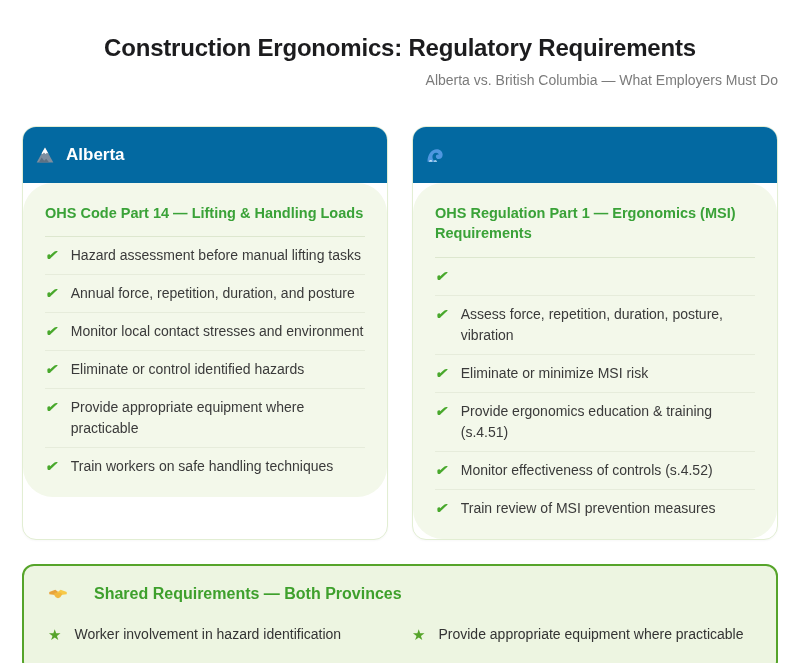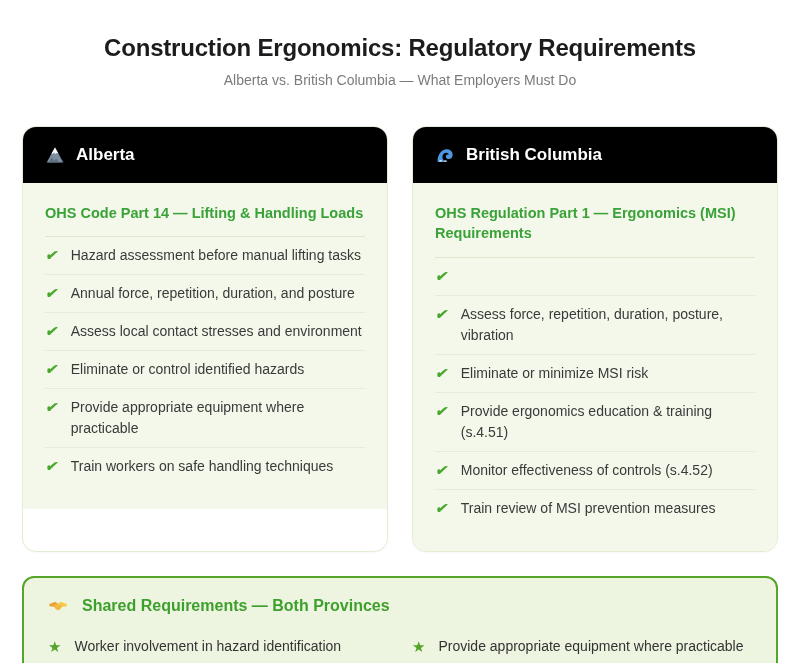--- a/index.html
+++ b/index.html
@@ -20,62 +20,63 @@
   h1.page-title {
     margin: 0;
     text-align: center;
     font-size: 24px;
     font-weight: bold;
     color: #1c1c1e;
     letter-spacing: -0.2px;
   }
   p.page-subtitle {
     margin: 10px 0 0;
-    text-align: center;
+    text-align: right;
     font-size: 14px;
     color: #7b7b7b;
   }
   .cards {
     display: flex;
     gap: 24px;
     margin-top: 38px;
     align-items: stretch;
   }
   .card {
     flex: 1 1 0;
     background: #ffffff;
     border: 1px solid #e2eed3;
     border-radius: 14px;
     overflow: hidden;
     display: flex;
     flex-direction: column;
     box-shadow: 0 1px 2px rgba(0,0,0,0.03);
   }
   .card-header {
-    background: #000000;
+    background: #0369a1;
     color: #ffffff;
     min-height: 56px;
     box-sizing: border-box;
-    padding: 0 22px;
+    padding: 0 12px;
     display: flex;
     align-items: center;
     gap: 11px;
     font-size: 17px;
     font-weight: bold;
   }
   .hicon {
     display: inline-flex;
     width: 20px;
     height: 20px;
     flex: 0 0 auto;
   }
   .hicon svg { width: 100%; height: 100%; }
   .card-body {
     background: #f3f8ea;
-    padding: 20px 22px 24px;
+    padding: 20px 22px 12px;
+    border-radius: 30px;
   }
   h2.section-heading {
     margin: 0;
     font-size: 14.5px;
     line-height: 1.4;
     font-weight: bold;
     color: #3aa238;
     padding-bottom: 13px;
     border-bottom: 1px solid #dde7cf;
   }
@@ -107,21 +108,21 @@
     margin-top: 24px;
     box-sizing: border-box;
     background: #edf5e1;
     border: 2px solid #56a42a;
     border-radius: 12px;
     padding: 18px 24px 26px;
   }
   .shared-header {
     display: flex;
     align-items: center;
-    gap: 14px;
+    gap: 26px;
     font-size: 16px;
     font-weight: bold;
     color: #3ea02c;
   }
   ul.shared-items {
     list-style: none;
     margin: 20px 0 0;
     padding: 0;
     display: grid;
     grid-template-columns: 1fr 1fr;
@@ -172,21 +173,21 @@
               <span class="item-text">Hazard assessment before manual lifting tasks</span>
             </li>
 
             <li class="check-item">
               <span class="check">✔</span>
               <span class="item-text">Annual force, repetition, duration, and posture</span>
             </li>
 
             <li class="check-item">
               <span class="check">✔</span>
-              <span class="item-text">Assess local contact stresses and environment</span>
+              <span class="item-text">Monitor local contact stresses and environment</span>
             </li>
 
             <li class="check-item">
               <span class="check">✔</span>
               <span class="item-text">Eliminate or control identified hazards</span>
             </li>
 
             <li class="check-item">
               <span class="check">✔</span>
               <span class="item-text">Provide appropriate equipment where practicable</span>
@@ -201,21 +202,20 @@
     </section>
 
     <section class="card">
       <header class="card-header">
         <span class="hicon">
           <svg viewBox="0 0 24 24" aria-hidden="true">
             <path fill="#4f97e0" d="M3 20c0-9 5-15 11-15 4.6 0 7.2 3 7.2 6.6 0 3.1-2.1 5.2-4.8 5.2-2 0-3.4-1.3-3.4-3.1 0-1.3 1-2.4 2.3-2.4.5 0 1 .2 1.3.5-.2-1.5-1.5-2.5-3.2-2.5-2.6 0-4.5 2.2-4.5 5.1 0 3.5 2.5 5.6 6.2 5.6H3Z"></path>
             <path fill="#bfe0f7" d="M4.6 20c.2-1.2 1.1-2 2.3-2 1.1 0 1.9.7 2.2 2H4.6Zm5.6 0c.3-1.1 1.1-1.8 2.2-1.8s1.9.7 2.2 1.8h-4.4Z"></path>
           </svg>
         </span>
-        <span>British Columbia</span>
       </header>
       <div class="card-body">
         <h2 class="section-heading">OHS Regulation Part 1 — Ergonomics (MSI) Requirements</h2>
         <ul class="checklist">
 
             <li class="check-item">
               <span class="check">✔</span>
             </li>
 
             <li class="check-item">

